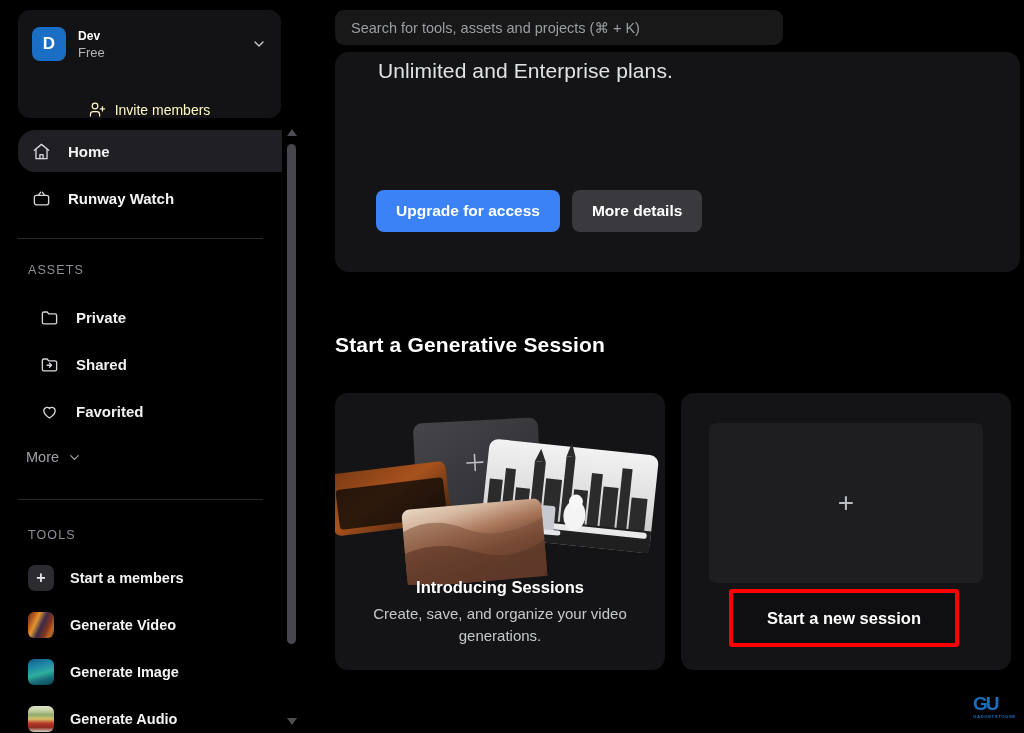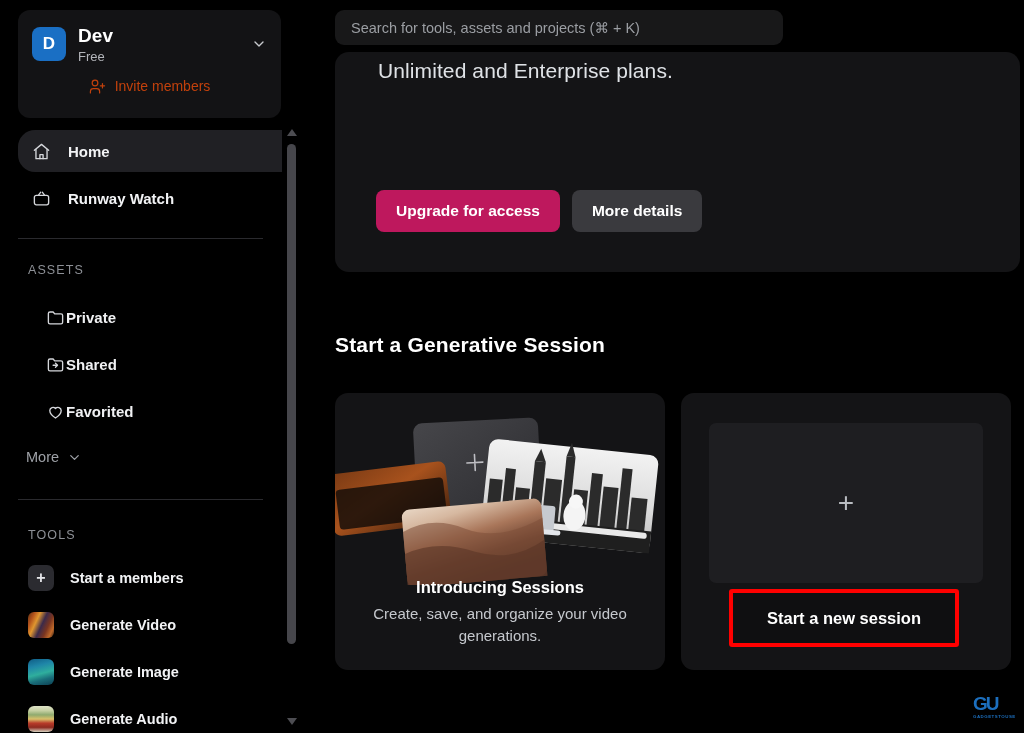--- a/index.html
+++ b/index.html
@@ -21,47 +21,47 @@
     position: absolute; left: 18px; top: 10px; width: 263px; height: 108px;
     background: #131315; border-radius: 12px;
   }
   .ws-top { display: flex; align-items: center; height: 68px; padding: 0 14px; }
   .ws-avatar {
     width: 34px; height: 34px; border-radius: 8px; background: #1a6fc4;
     color: #ffffff; font-size: 17px; font-weight: 700;
     display: flex; align-items: center; justify-content: center; flex: 0 0 auto;
   }
   .ws-meta { margin-left: 12px; display: flex; flex-direction: column; gap: 2px; }
-  .ws-name { font-size: 19px; font-weight: 700; color: #ffffff; letter-spacing: .1px; }
+  .ws-name { font-size: 12px; font-weight: 700; color: #ffffff; letter-spacing: .1px; }
   .ws-plan { font-size: 13px; color: #b3b5ba; }
   .ws-chevron { margin-left: auto; color: #c8cace; display: flex; align-items: center; }
   .ws-invite {
-    height: 40px; display: flex; align-items: flex-start; justify-content: center;
-    gap: 9px; color: #c2410c; font-size: 14px;
+    height: 40px; display: flex; align-items: flex-end; justify-content: center;
+    gap: 9px; color: #fef9c3; font-size: 14px;
   }
 
   .nav-item {
     position: absolute; left: 18px; width: 281px; height: 42px;
     display: flex; align-items: center; gap: 16px; padding-left: 12px;
     border-radius: 17px; color: #f2f3f5; font-size: 15px; font-weight: 600;
   }
   .nav-item.active { background: #202024; }
   .nav-icon { width: 22px; height: 22px; display:flex; align-items:center; justify-content:center; color: #d5d7db; flex: 0 0 auto; }
   .nav-label { white-space: nowrap; }
 
   .divider { position: absolute; left: 18px; width: 245px; height: 1px; background: #2a2a2e; }
 
   .sec-head {
     position: absolute; left: 28px; font-size: 12.5px; letter-spacing: 1.1px;
     color: #8d9096; font-weight: 400; text-transform: uppercase;
   }
 
   .asset-item {
-    position: absolute; left: 32px; width: 245px; height: 36px;
-    display: flex; align-items: center; padding-left: 12px;
+    position: absolute; left: 26px; width: 245px; height: 36px;
+    display: flex; align-items: center; gap: 16px; padding-left: 12px;
     border-radius: 10px; color: #f0f1f3; font-size: 15px; font-weight: 600;
   }
   .more-row {
     position: absolute; left: 26px; display: flex; align-items: center; gap: 8px;
     color: #9ea1a7; font-size: 14.5px; font-weight: 500;
   }
 
   .tool-item {
     position: absolute; left: 18px; width: 245px; height: 38px;
     display: flex; align-items: center; gap: 16px; padding-left: 10px;
@@ -104,21 +104,21 @@
   #promo-line {
     position: absolute; left: 43px; top: 7px; font-size: 21px; color: #dfe2e6;
     font-weight: 400; letter-spacing: .1px; white-space: nowrap;
   }
   .promo-actions { position: absolute; left: 41px; top: 138px; display: flex; gap: 12px; }
   .btn {
     height: 42px; border-radius: 8px; display: flex; align-items: center; justify-content: center;
     padding: 0 20px; font-size: 15.5px; font-weight: 700; color: #ffffff;
     border: none; font-family: "Liberation Sans", sans-serif; white-space: nowrap;
   }
-  .btn-primary { background: #be185d; }
+  .btn-primary { background: #3b82f6; }
   .btn-secondary { background: #3a3a3e; }
 
   #section-title {
     position: absolute; left: 35px; top: 333px; font-size: 21px;
     font-weight: 700; color: #ffffff; letter-spacing: .15px;
   }
 
   .card {
     position: absolute; top: 393px; width: 330px; height: 277px;
     background: #141416; border-radius: 13px;

